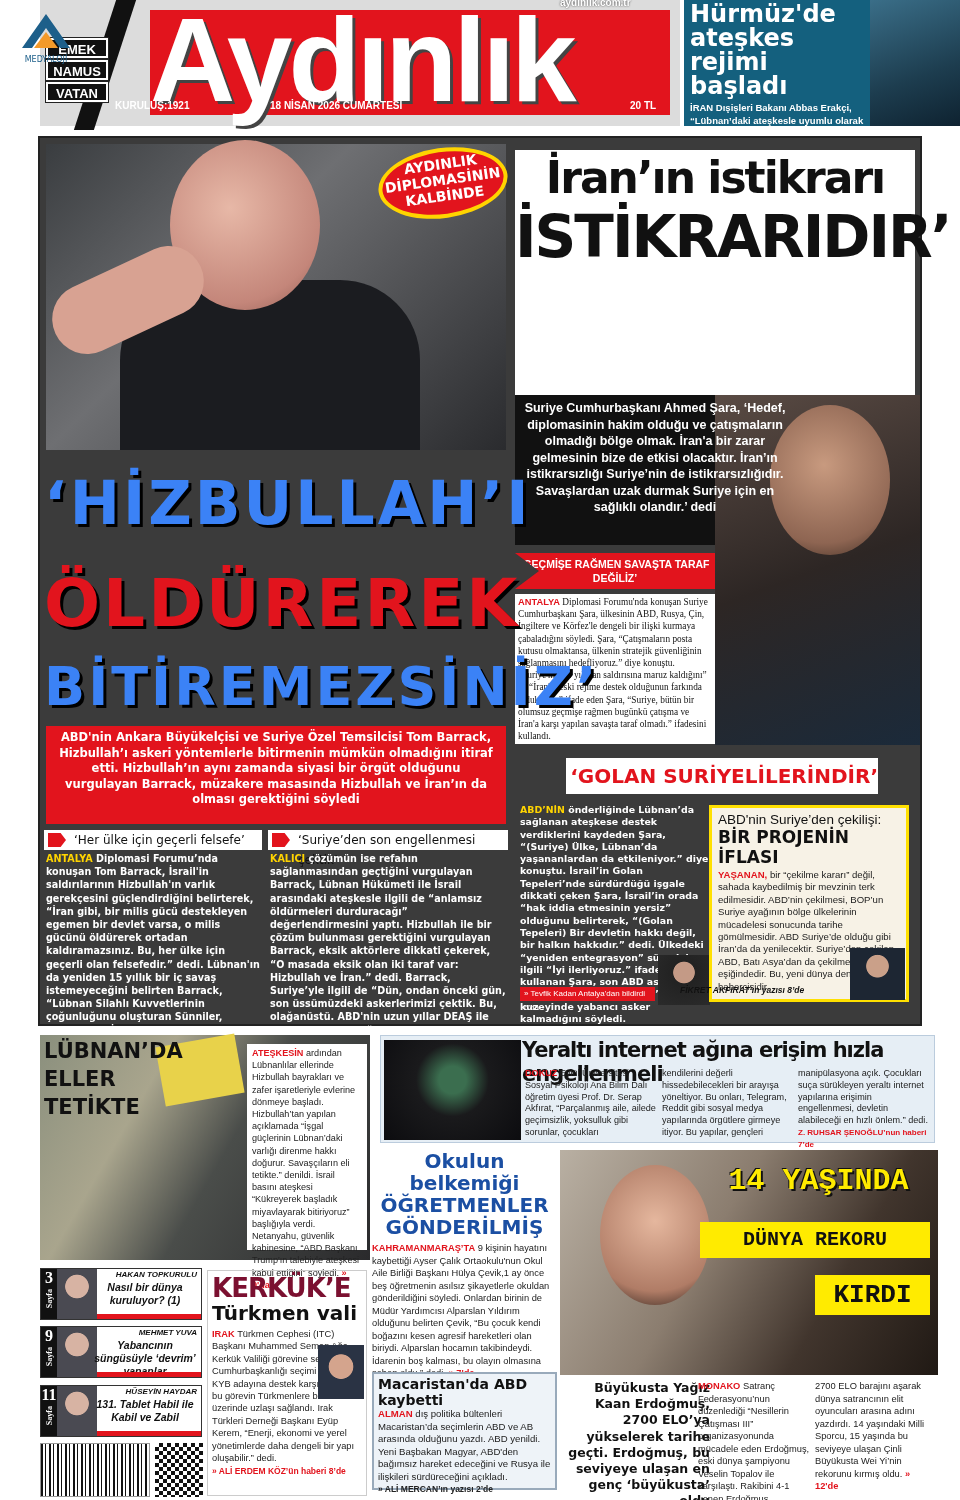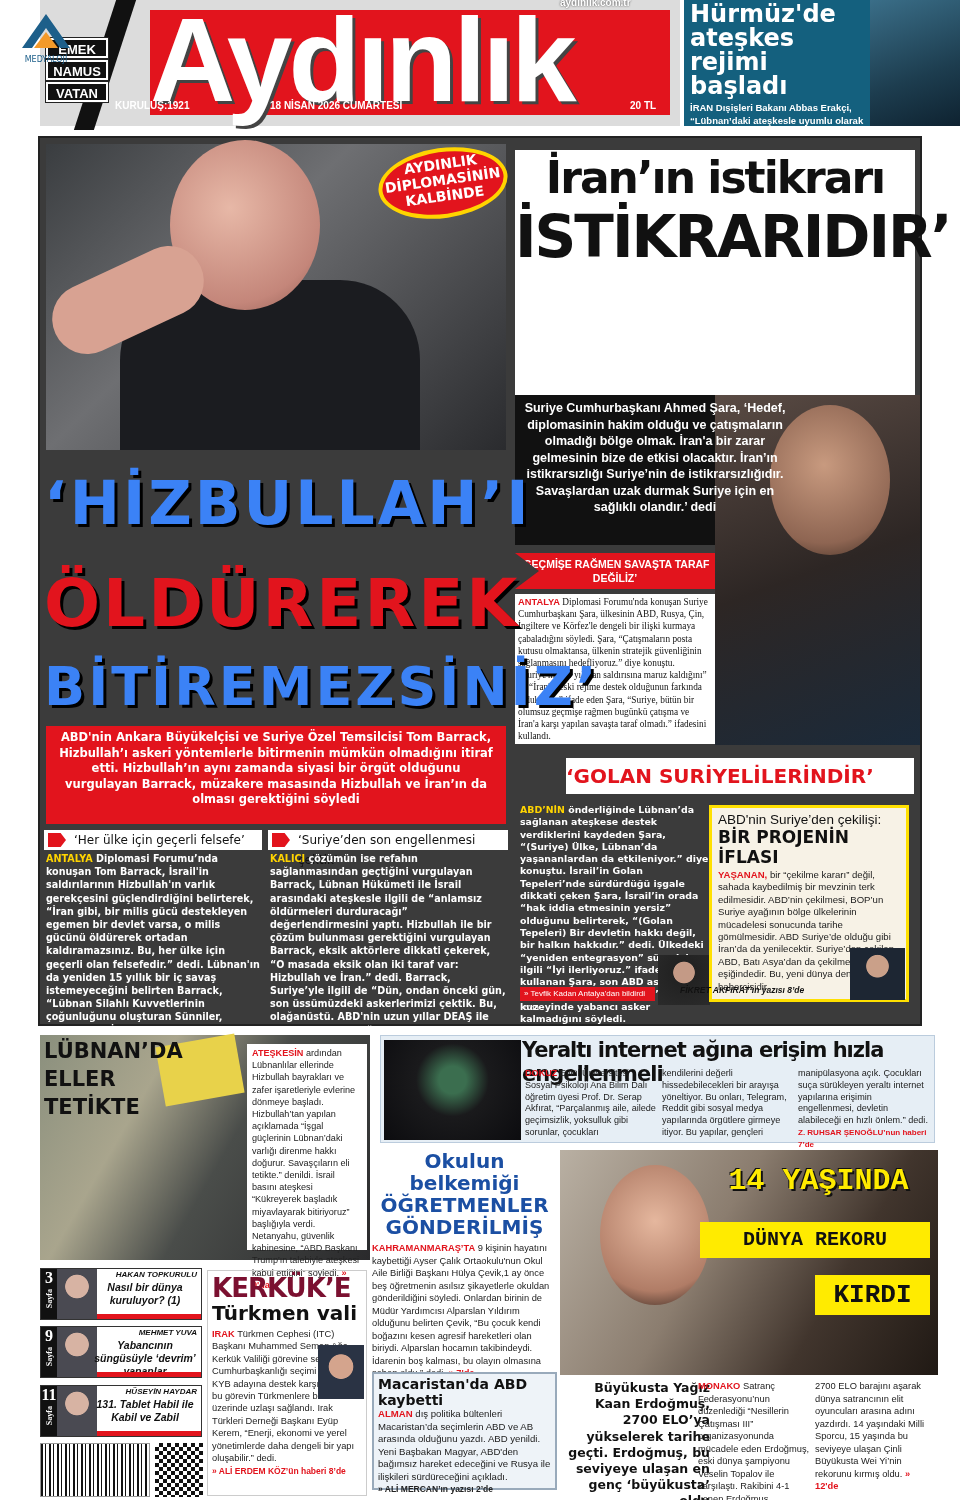--- a/index.html
+++ b/index.html
@@ -42,21 +42,21 @@
 .kw-red{color:#e2141d;font-weight:bold;font-family:"Liberation Sans",sans-serif}
 .kw-yel{color:#ffd400;font-weight:bold}
 .hizl{text-align:center;color:#3b82f6;font-family:"DejaVu Sans",sans-serif;font-weight:bold;letter-spacing:3px}
 #hiz1{left:44px;top:468px;width:466px;font-size:60px;text-shadow:3px 3px 0 #000}
 #hiz2{left:44px;top:565px;width:466px;font-size:66px;color:#e2141d;text-shadow:3px 3px 0 #000}
 #hiz3{left:44px;top:655px;width:466px;font-size:54px;text-shadow:3px 3px 0 #000}
 #red-summary{left:46px;top:726px;width:460px;height:98px;background:#e2141d;color:#fff;font-weight:bold;font-size:11.5px;line-height:15.5px;text-align:center;padding:4px 8px;font-family:"DejaVu Sans",sans-serif}
 .subhead{height:20px;background:#fff;color:#111;font-size:12px;line-height:20px;padding-left:30px;position:absolute;font-family:"DejaVu Sans",sans-serif}
 .subhead .tri{position:absolute;left:4px;top:3px;width:18px;height:14px;background:#e2141d;clip-path:polygon(0 0,70% 0,100% 50%,70% 100%,0 100%)}
 .body-dark{color:#fff;font-weight:bold;font-size:9.6px;line-height:13.2px;font-family:"DejaVu Sans",sans-serif}
-#golan-head{left:566px;top:758px;width:348px;height:36px;background:#fff;color:#e2141d;font-family:"DejaVu Sans",sans-serif;font-weight:bold;font-size:20px;text-align:left;line-height:36px}
+#golan-head{left:566px;top:758px;width:312px;height:36px;background:#fff;color:#e2141d;font-family:"DejaVu Sans",sans-serif;font-weight:bold;font-size:20px;text-align:right;line-height:36px}
 #golan-body{left:520px;top:804px;width:190px;color:#fff;font-weight:bold;font-size:9.4px;line-height:12.3px;font-family:"DejaVu Sans",sans-serif}
 #tevfik{left:520px;top:987px;width:135px;height:14px;background:#e2141d;color:#fff;font-size:8px;line-height:14px;padding-left:4px}
 #tevfik-photo{left:658px;top:955px;width:52px;height:50px;background:radial-gradient(circle at 50% 35%,#c49a86 25%,#222 27%,#2b2b2b)}
 #yellowbox{left:709px;top:805px;width:200px;height:197px;background:#f7f2e6;border:3px solid #ffe000;padding:4px 6px}
 #yb-t1{font-size:13.5px;color:#111}
 #yb-t2{font-size:17px;font-weight:bold;font-family:"DejaVu Sans",sans-serif;color:#111}
 #yb-body{font-size:9.6px;line-height:12.4px;color:#222;margin-top:2px}
 #yb-foot{left:680px;top:985px;font-size:8.5px;font-style:italic;font-weight:bold;color:#111}
 #fikret-photo{left:850px;top:948px;width:55px;height:52px;background:radial-gradient(circle at 50% 35%,#caa089 25%,#1d2633 27%,#1d2633)}
 

